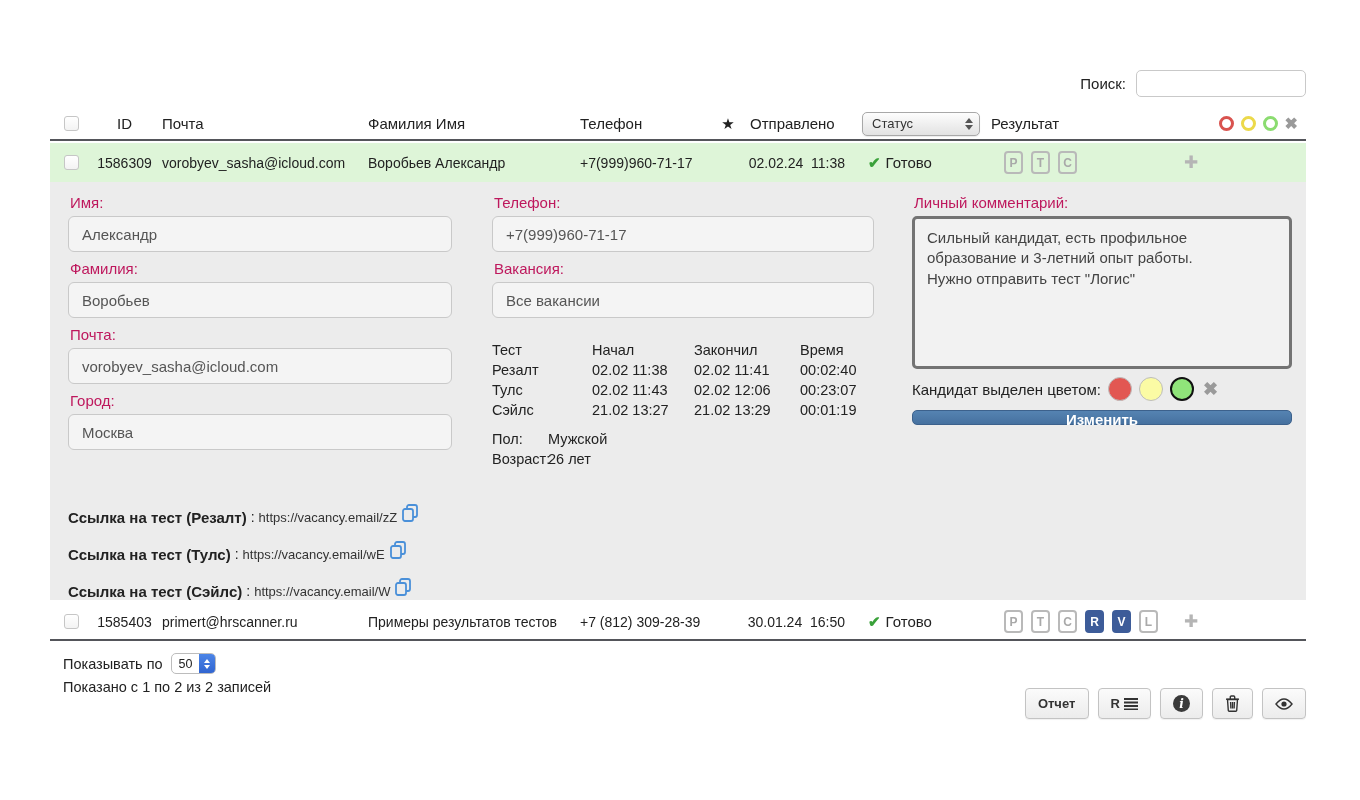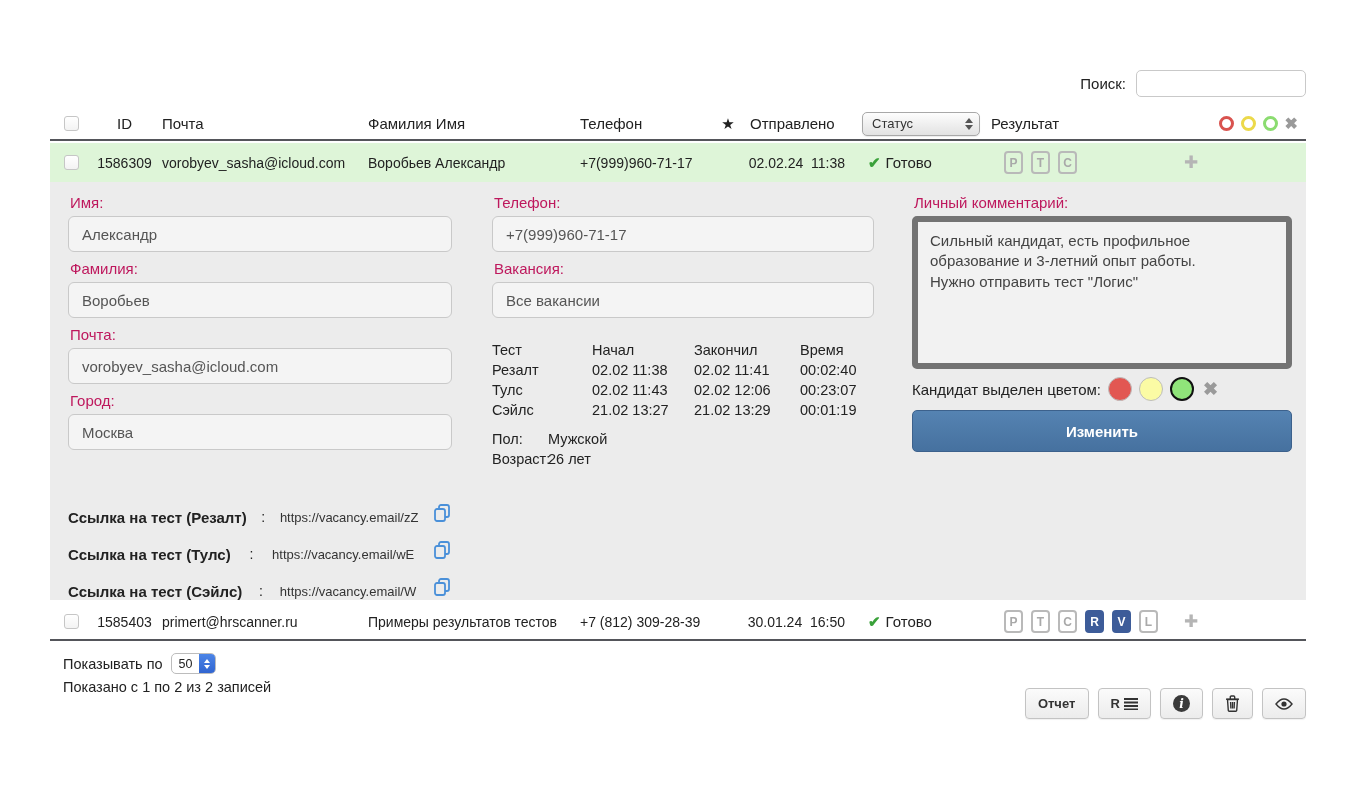--- a/index.html
+++ b/index.html
@@ -69,34 +69,34 @@
   .finput { width:100%; height:36px; border:1px solid #c9c9c9; border-radius:6px; background:#f4f4f4; font-size:15px; color:#555; display:flex; align-items:center; padding-left:13px; }
 
   .tests { margin-top:22px; font-size:14.5px; color:#222; }
   .trow { display:grid; grid-template-columns:100px 102px 106px auto; line-height:20px; }
   .meta { margin-top:9px; font-size:14.5px; }
   .meta div { line-height:20px; }
   .meta .mlabel { display:inline-block; width:56px; }
   .bold { font-weight:bold; }
 
   .links { margin-top:56px; }
-  .link-row { display:flex; align-items:center; margin-bottom:15px; height:22px;justify-content:space-between; }
+  .link-row { display:flex; align-items:center; margin-bottom:15px; height:22px; }
   .link-row b { font-size:15px; color:#222; white-space:nowrap; }
   .link-row .sep { font-size:14px; margin:0 4px; }
   .link-row .url { font-size:13px; color:#333; white-space:nowrap; }
   .copy-ic { margin-left:3px; margin-top:-8px; cursor:pointer; flex:none; }
 
-  .comment-box { width:100%; height:153px; border:6px solid #737373; border-radius:5px; background:#f2f2f2; font-size:15px; color:#444; line-height:1.35; padding:9px 12px; white-space:pre-wrap; }
+  .comment-box { width:100%; height:153px; border:3px solid #737373; border-radius:5px; background:#f2f2f2; font-size:15px; color:#444; line-height:1.35; padding:9px 12px; white-space:pre-wrap; }
   .color-row { display:flex; align-items:center; gap:7px; margin-top:8px; font-size:15px; }
   .dot { width:24px; height:24px; border-radius:50%; border:1px solid #bdbdbd; cursor:pointer; }
   .dot.red { background:#e25752; }
   .dot.yellow { background:#fbfba4; }
   .dot.green { background:#90e47a; border:2px solid #111; }
   .color-row .x-icon { font-size:18px; margin-left:2px; }
-  .btn-edit { margin-top:9px; width:100%; height:42px; border:1px solid #3c618c; border-radius:5px; background:linear-gradient(#5583b2,#46719f); color:#fff; font-weight:bold; font-size:15px; cursor:pointer; font-family:"Liberation Sans",sans-serif; }
+  .btn-edit { margin-top:9px; width:100%; height:15px; border:1px solid #3c618c; border-radius:5px; background:linear-gradient(#5583b2,#46719f); color:#fff; font-weight:bold; font-size:15px; cursor:pointer; font-family:"Liberation Sans",sans-serif; }
 
   
   .per-page { position:absolute; left:63px; top:653px; display:flex; align-items:center; gap:8px; font-size:14.5px; }
   .stepper { display:flex; align-items:center; height:21px; border:1px solid #bcbcbc; border-radius:5px; background:#fff; overflow:hidden; cursor:pointer; }
   .stepper .num { padding:0 7px; font-size:12.5px; color:#222; }
   .stepper .ctrl { width:16px; height:21px; background:linear-gradient(#4d86e8,#2f63cf); display:flex; flex-direction:column; align-items:center; justify-content:center; gap:2px; }
   .ctrl i { display:block; width:0; height:0; border-left:3px solid transparent; border-right:3px solid transparent; }
   .ctrl .up { border-bottom:4px solid #fff; }
   .ctrl .dn { border-top:4px solid #fff; }
   .records { position:absolute; left:63px; top:679px; font-size:14.5px; }

